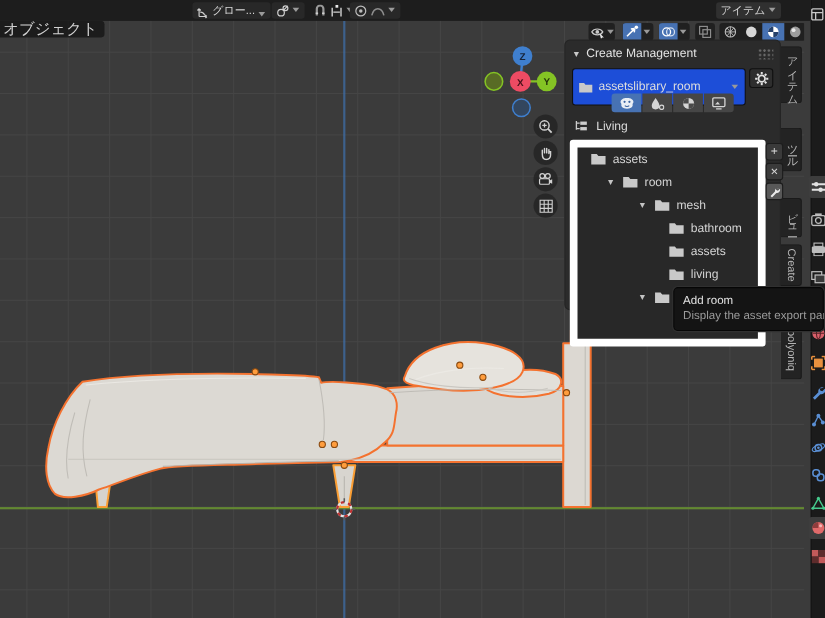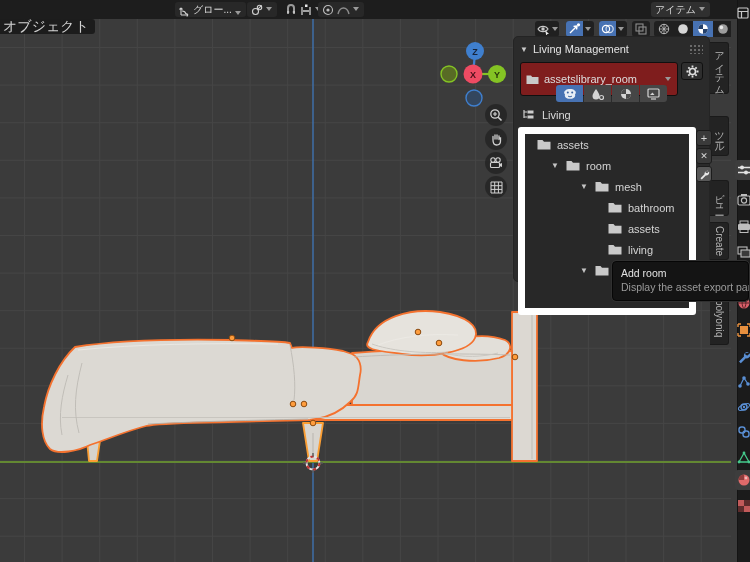--- a/index.html
+++ b/index.html
@@ -42,21 +42,21 @@
   .navbtn{position:absolute;left:485px;width:22px;height:22px;border-radius:50%;
           background:rgba(37,37,37,0.85);display:flex;align-items:center;justify-content:center;}
 
   
   #asset-panel{left:513px;top:17px;width:197px;height:246px;background:rgba(42,42,42,0.97);
       border:1px solid #242424;border-radius:5px;box-sizing:border-box;z-index:10;color:#dadada;}
   #ap-title-row{position:absolute;left:6px;top:4px;right:6px;height:16px;display:flex;align-items:center;gap:5px;font-size:11px;color:#e3e3e3;}
   .grip{margin-left:auto;width:14px;height:10px;
         background-image:radial-gradient(#6a6a6a 1px,transparent 1.2px);background-size:4px 4px;}
   #ap-lib-row{position:absolute;left:6px;top:25px;right:6px;height:18px;display:flex;gap:3px;}
-  #lib-select{flex:1;background:#7f1d1d;border:1px solid #101010;border-radius:3px;display:flex;
+  #lib-select{flex:1;background:#1d4ed8;border:1px solid #101010;border-radius:3px;display:flex;
         align-items:center;gap:5px;padding:16px 5px;font-size:11px;color:#dddddd;}
   #gear-btn{width:20px;background:#2e2e2e;border:1px solid #101010;border-radius:3px;display:flex;align-items:center;justify-content:center;}
   #ap-tabs{position:absolute;left:0;top:48px;width:100%;height:17px;display:flex;justify-content:center;gap:1px;}
   .ap-tab{width:27px;height:17px;background:#464646;display:flex;align-items:center;justify-content:center;}
   .ap-tab:first-child{border-radius:3px 0 0 3px;}
   .ap-tab:last-child{border-radius:0 3px 3px 0;}
   .ap-tab.active{background:#4772b3;}
   #ap-collection{position:absolute;left:8px;top:70px;height:16px;display:flex;align-items:center;gap:7px;font-size:11px;color:#dcdcdc;}
   #ap-tree{position:absolute;left:4px;top:90px;width:178px;height:188px;background:#282828;
         border:7px solid #ffffff;border-radius:3px;box-sizing:border-box;overflow:hidden;}
@@ -288,21 +288,21 @@
     <g>
       <circle cx="285" cy="168" r="6.5" fill="none" stroke="#e3e3e3" stroke-width="2"></circle>
       <circle cx="285" cy="168" r="6.5" fill="none" stroke="#c03030" stroke-width="2" stroke-dasharray="3.4 3.4"></circle>
       <path d="M285,158 L285,161.5 M285,174.5 L285,178 M275,168 L278.5,168 M291.5,168 L295,168" stroke="#5a5a5a" stroke-width="1.4"></path>
     </g>
   </svg>
 
   <div class="abs" id="asset-panel">
     <div id="ap-title-row">
       <span style="font-size:8px;color:#c9c9c9;">▼</span>
-      <span>Living Management</span>
+      <span>Create Management</span>
       <span class="grip"></span>
     </div>
     <div id="ap-lib-row">
       <div id="lib-select">
         <span class="icn">
           <svg width="13" height="11" viewBox="0 0 13 11">
               <path d="M0.5,1.5 L5,1.5 L6.2,3 L12.5,3 L12.5,10 L0.5,10 Z" fill="#c9c9c9"></path>
             </svg>
         </span>
         <span style="flex:1;">assetslibrary_room</span>

